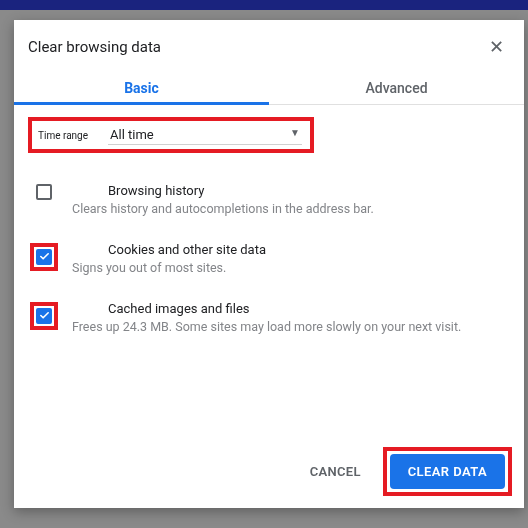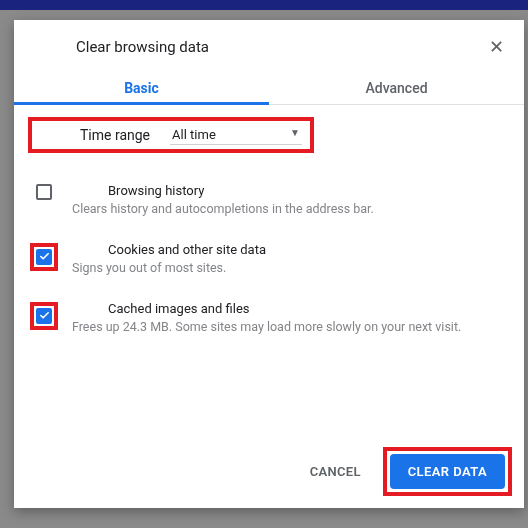--- a/index.html
+++ b/index.html
@@ -20,21 +20,20 @@
   .dialog {
     position: absolute;
     top: 20px; left: 14px; right: 4px; bottom: 20px;
     background: #fff;
     box-shadow: 0 4px 12px rgba(0,0,0,0.3);
     display: flex; flex-direction: column;
   }
   .dialog-header {
     display: flex; align-items: center;
     padding: 18px 20px 14px 14px;
-    margin-left: 48px;
   }
   .dialog-title {
     font-size: 15px; color: #202124; flex: 1;
   }
   .close-btn {
     font-size: 18px; color: #5f6368; cursor: pointer;
     line-height: 1;
   }
   .tabs {
     display: flex; border-bottom: 1px solid #e0e0e0;
@@ -56,21 +55,21 @@
   .content {
     padding: 12px 14px 0 14px; flex: 1;
   }
   .range-row {
     display: inline-flex; align-items: center;
     border: 4px solid #e51b23;
     padding: 4px 8px 4px 2px;
     min-width: 286px;
   }
   .range-label {
-    font-size: 14px; color: #202124; padding: 0 4px; margin-left: 42px;
+    font-size: 10px; color: #202124; padding: 0 4px;
   }
   .range-select {
     display: flex; align-items: flex-start; justify-content: space-between;
     flex: 1; margin-left: 16px;
     border-bottom: 1px solid #d0d0d0;
     font-size: 13px; color: #202124;
     padding: 2px 2px;
   }
   .caret {
     font-size: 10px; color: #5f6368;

